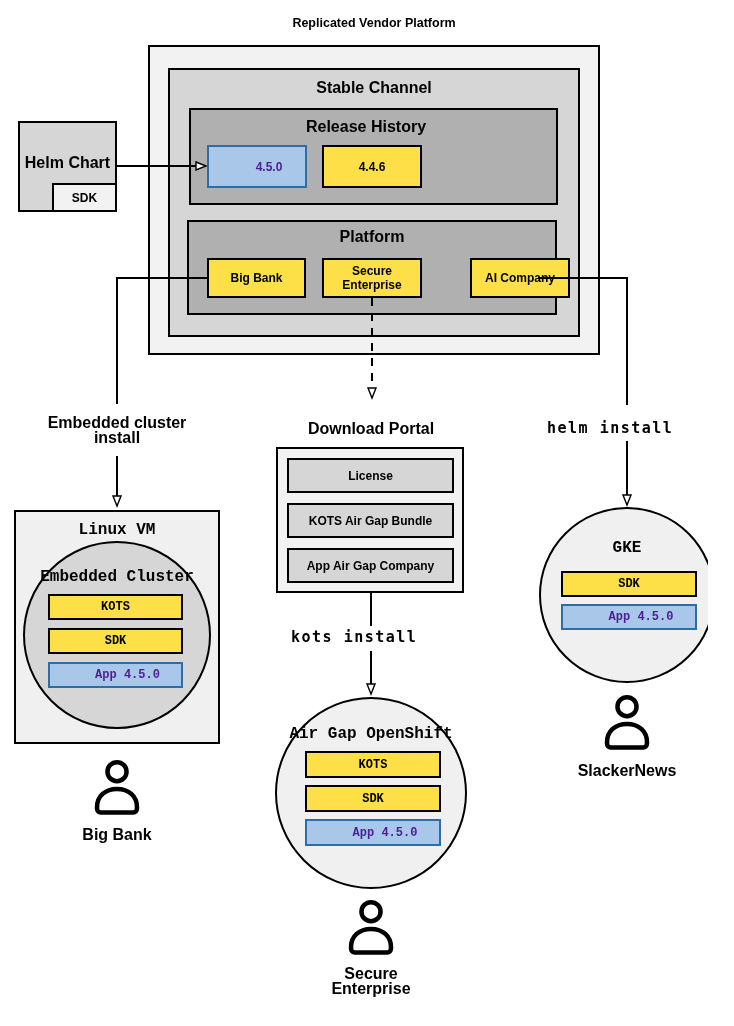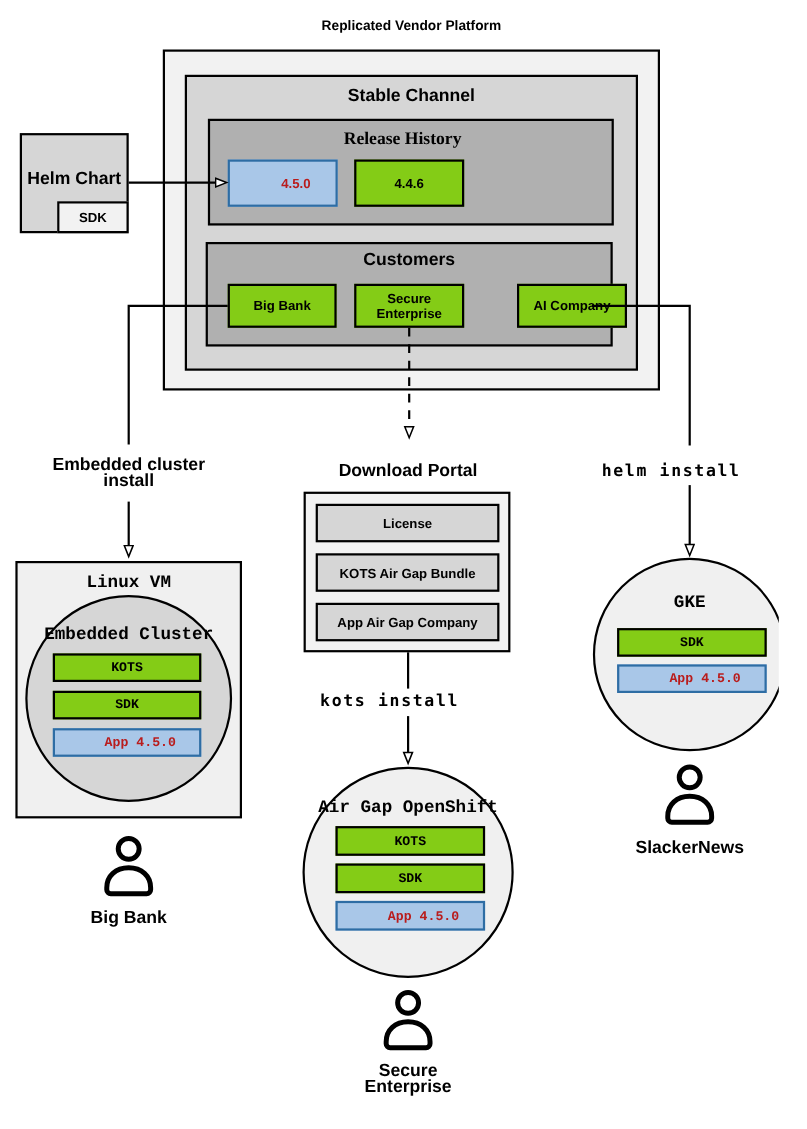--- a/index.html
+++ b/index.html
@@ -4,23 +4,23 @@
 <style>
   html,body{margin:0;padding:0;background:#fff;}
   #canvas{
     position:relative;width:708px;height:1026px;background:#fff;overflow:hidden;
     font-family:"Liberation Sans", sans-serif;color:#000;
   }
   .abs{position:absolute;box-sizing:border-box;}
   .box{border:2px solid #000;box-sizing:border-box;position:absolute;}
   .label{font-weight:bold;font-size:16px;line-height:15px;text-align:center;white-space:pre-line;}
   .chip{display:flex;align-items:center;justify-content:center;font-weight:bold;font-size:12px;
-        background:#84cc16;border:2px solid #000;position:absolute;box-sizing:border-box;
+        background:#fde047;border:2px solid #000;position:absolute;box-sizing:border-box;
         text-align:center;white-space:pre-line;line-height:14px;}
-  .chip.blue{background:#a9c7e8;border-color:#2e6da4;color:#b91c1c;padding-left:24px;}
+  .chip.blue{background:#a9c7e8;border-color:#2e6da4;color:#4c1d95;padding-left:24px;}
   .circle{border-radius:50%;}
   .mono{font-family:"DejaVu Sans Mono","Liberation Mono",monospace;font-weight:bold;
         font-size:15px;letter-spacing:1.5px;text-align:left;}
   .fill-light{background:#f2f2f2;}
   .fill-vm{background:#f0f0f0;font-family:Liberation Mono, monospace;}
   .fill-med{background:#d6d6d6;}
   .fill-dark{background:#b0b0b0;}
   svg.connectors{position:absolute;left:0;top:0;pointer-events:none;}
   .user-icon{display:block;}
 </style>
@@ -31,27 +31,27 @@
 
   <div class="abs label" style="left:148px;top:16px;width:452px;font-size:12.5px;">Replicated Vendor Platform</div>
 
   <div class="box fill-light" style="left:148px;top:45px;width:452px;height:310px;"></div>
 
   <div class="box fill-med" style="left:168px;top:68px;width:412px;height:269px;">
     <div class="abs label" style="left:0;right:0;top:10px;">Stable Channel</div>
   </div>
 
   <div class="box fill-dark" style="left:189px;top:108px;width:369px;height:97px;">
-    <div class="abs label" style="left:0;right:15px;top:9px;font-family:Liberation Serif, serif;">Release History</div>
+    <div class="abs label" style="left:0;right:15px;top:9px;">Release History</div>
     <div class="chip blue" style="left:16px;top:35px;width:100px;height:43px;">4.5.0</div>
     <div class="chip" style="left:131px;top:35px;width:100px;height:43px;">4.4.6</div>
   </div>
 
   <div class="box fill-dark" style="left:187px;top:220px;width:370px;height:95px;">
-    <div class="abs label" style="left:0;right:0;top:7px;">Customers</div>
+    <div class="abs label" style="left:0;right:0;top:7px;">Platform</div>
     <div class="chip" style="left:18px;top:36px;width:99px;height:40px;">Big Bank</div>
     <div class="chip" style="left:133px;top:36px;width:100px;height:40px;">Secure
 Enterprise</div>
     <div class="chip" style="left:249px;top:36px;width:100px;height:40px;margin-left:32px;">AI Company</div>
   </div>
 
   <div class="box fill-med" style="left:18px;top:121px;width:99px;height:91px;">
     <div class="abs label" style="left:0;right:0;top:32px;">Helm Chart</div>
     <div class="chip fill-light" style="left:32px;top:60px;width:65px;height:29px;background:#f2f2f2;">SDK</div>
   </div>

